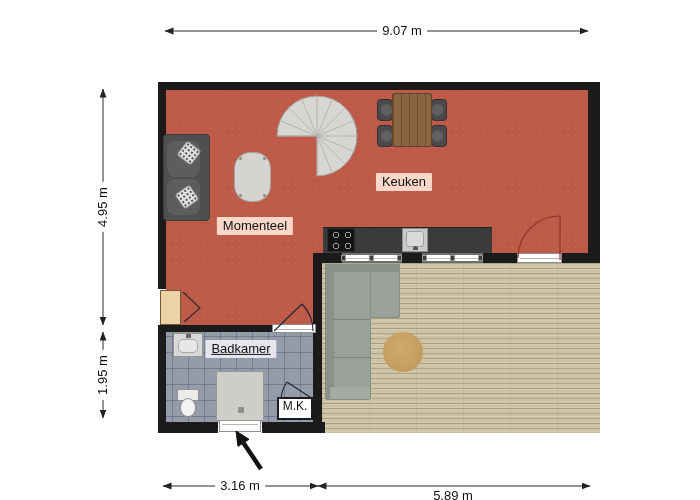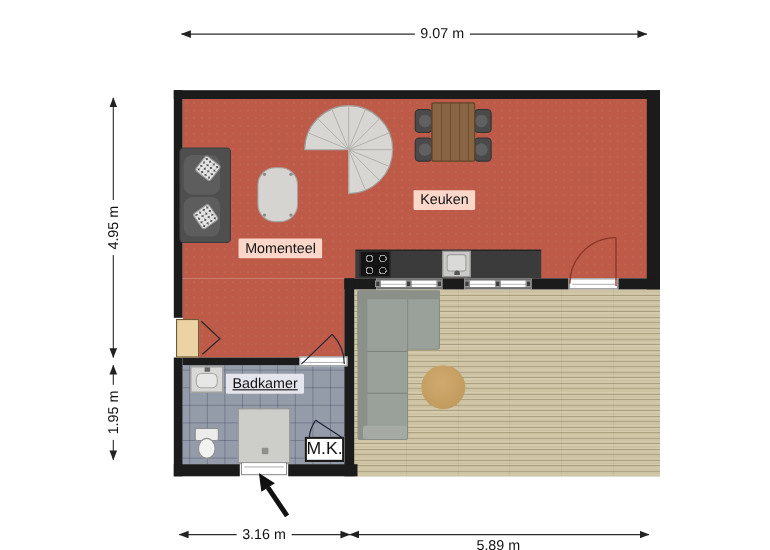--- a/index.html
+++ b/index.html
@@ -28,22 +28,22 @@
   .label{position:absolute;transform:translate(-50%,-50%);font-size:13px;white-space:nowrap;line-height:1.25;}
   .label.vert{transform:translate(-50%,-50%) rotate(-90deg);}
   .dim{background:#fff;padding:0 5px;}
   .room-tag{background:var(--label-bg,rgba(255,226,212,.92));padding:1px 6px;border-radius:1px;}
   .room-tag.cool{background:rgba(235,236,243,.92);text-decoration:underline;}
   .title{font-size:13.5px;}
   .note{font-size:12.5px;}
   .stair-fill{fill:var(--stair,#d8d6d2);stroke:#9f9d99;stroke-width:1;}
   .stair-line{stroke:#b2b0ac;stroke-width:0.9;}
   .counter{background:var(--counter,#3b3b3b);border-top:1px solid #202020;}
-  .mk-box{background:#fff;border:2px solid #1b1b1b;display:flex;align-items:flex-end;justify-content:center;
-          font-size:16px;}
+  .mk-box{background:#fff;border:2px solid #1b1b1b;display:flex;align-items:flex-start;justify-content:center;
+          font-size:12px;}
 </style>
 </head>
 <body>
 
 <div class="canvas">
 
   <div class="abs floor-living" style="left:166px;top:90px;width:424px;height:163px;"></div>
   <div class="abs floor-living" style="left:166px;top:253px;width:147px;height:72px;"></div>
   <div class="abs floor-bath" style="left:166px;top:332px;width:147px;height:90px;"></div>
   <div class="abs floor-deck" style="left:322px;top:263px;width:278px;height:170px;"></div>

